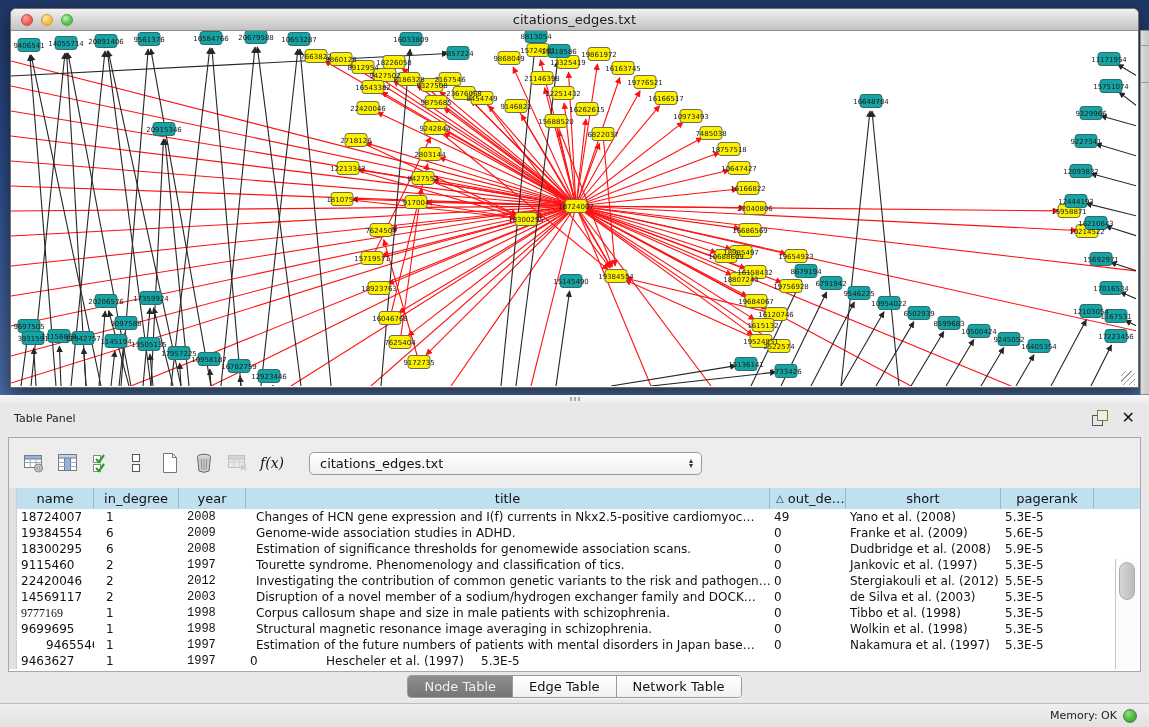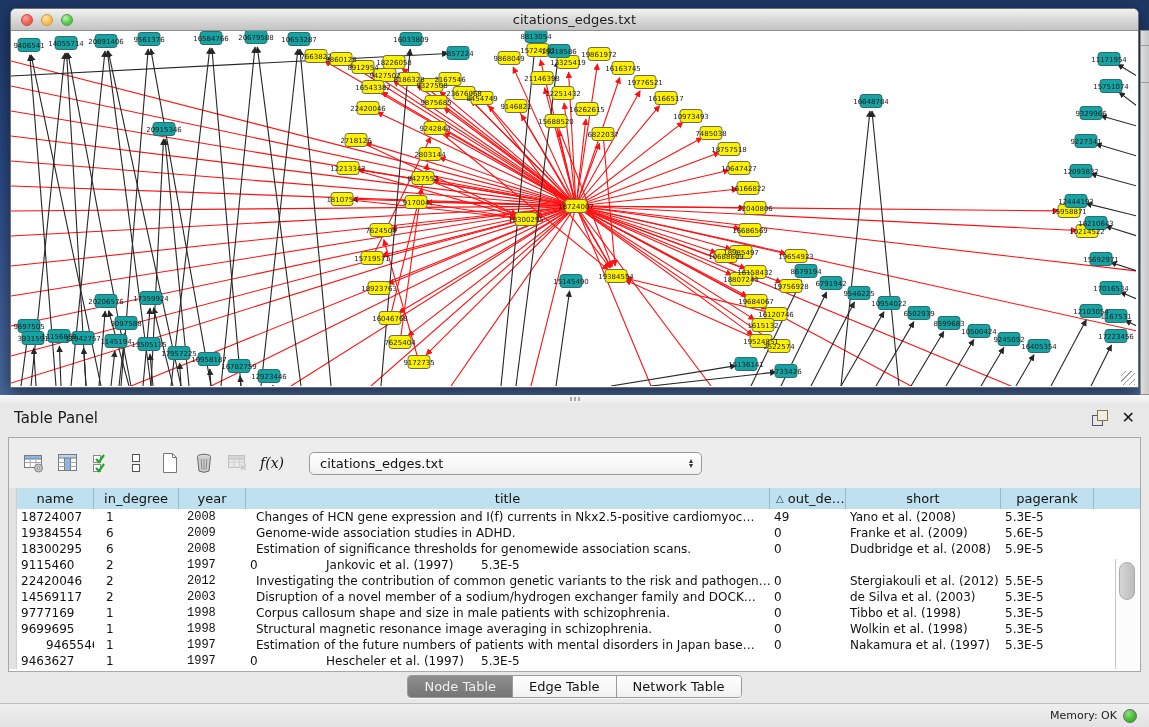--- a/index.html
+++ b/index.html
@@ -26,21 +26,21 @@
   .right-strip{position:absolute;left:1140px;top:30px;width:9px;height:365px;
     background:linear-gradient(90deg,#DCDCDC,#C9C9C9);border:1px solid #8E8E8E;border-right:none;box-sizing:border-box;}
   .right-strip i{display:block;height:1px;background:#9a9a9a;margin-top:14px;}
 
   
   .bottom{position:absolute;left:0;top:395px;width:1149px;height:332px;background:#E8E8E8;}
   .splitter{height:8px;background:linear-gradient(180deg,#F7F7F7,#ECECEC);position:relative;}
   .splitter-handle{position:absolute;left:50%;top:2px;width:10px;height:4px;margin-left:-5px;
     background:repeating-linear-gradient(90deg,#aaa 0 2px,transparent 2px 4px);}
   .panel-titlebar{height:30px;display:flex;align-items:center;padding:0 14px;}
-  .panel-title{font-size:15px;color:#1d1d1d;flex:1;}
+  .panel-title{font-size:11px;color:#1d1d1d;flex:1;}
   .ptb-icons{display:flex;align-items:center;gap:14px;}
   .float-ic{position:relative;width:16px;height:16px;}
   .float-ic .b{position:absolute;left:0;bottom:0;width:9px;height:9px;border:1.5px solid #556;background:transparent;}
   .float-ic .a{position:absolute;right:0;top:0;width:9px;height:9px;border:1.5px solid #8A7A30;background:#EDEDED;}
   .close-x{font-size:16px;font-weight:bold;color:#111;line-height:16px;cursor:default;}
 
   .panel-body{position:absolute;left:8px;top:42px;width:1133px;height:235px;
     border:1px solid #A8A8A8;background:#EDEDED;box-sizing:border-box;}
   .toolbar{height:50px;display:flex;align-items:center;padding-left:10px;}
   .tbtn{width:30px;height:30px;display:flex;align-items:center;justify-content:center;margin-right:4px;}
@@ -645,20 +645,21 @@
             <div class="td c3" style="width: 524px;">Estimation of significance thresholds for genomewide association scans.</div>
             <div class="td c4" style="width: 76px;">0</div>
             <div class="td c5" style="width: 155px;">Dudbridge et al. (2008)</div>
             <div class="td c6" style="width: 93px;">5.9E-5</div>
           </div>
           <div class="tr">
             <div class="gutter" style="height: 16px;"></div>
             <div class="td c0" style="width: 77px;">9115460</div>
             <div class="td c1" style="width: 85px;">2</div>
             <div class="td c2" style="width: 67px;">1997</div>
+            <div class="td c3" style="width: 524px;">Tourette syndrome. Phenomenology and classification of tics.</div>
             <div class="td c4" style="width: 76px;">0</div>
             <div class="td c5" style="width: 155px;">Jankovic et al. (1997)</div>
             <div class="td c6" style="width: 93px;">5.3E-5</div>
           </div>
           <div class="tr">
             <div class="gutter" style="height: 16px;"></div>
             <div class="td c0" style="width: 77px;">22420046</div>
             <div class="td c1" style="width: 85px;">2</div>
             <div class="td c2" style="width: 67px;">2012</div>
             <div class="td c3" style="width: 524px;">Investigating the contribution of common genetic variants to the risk and pathogen…</div>
@@ -671,21 +672,21 @@
             <div class="td c0" style="width: 77px;">14569117</div>
             <div class="td c1" style="width: 85px;">2</div>
             <div class="td c2" style="width: 67px;">2003</div>
             <div class="td c3" style="width: 524px;">Disruption of a novel member of a sodium/hydrogen exchanger family and DOCK…</div>
             <div class="td c4" style="width: 76px;">0</div>
             <div class="td c5" style="width: 155px;">de Silva et al. (2003)</div>
             <div class="td c6" style="width: 93px;">5.3E-5</div>
           </div>
           <div class="tr">
             <div class="gutter" style="height: 16px;"></div>
-            <div class="td c0" style="width: 77px;">9777169</div>
+            <div class="td c0" style="width: 77px; font-family: Liberation Serif, serif;">9777169</div>
             <div class="td c1" style="width: 85px;">1</div>
             <div class="td c2" style="width: 67px;">1998</div>
             <div class="td c3" style="width: 524px;">Corpus callosum shape and size in male patients with schizophrenia.</div>
             <div class="td c4" style="width: 76px;">0</div>
             <div class="td c5" style="width: 155px;">Tibbo et al. (1998)</div>
             <div class="td c6" style="width: 93px;">5.3E-5</div>
           </div>
           <div class="tr">
             <div class="gutter" style="height: 16px;"></div>
             <div class="td c0" style="width: 77px;">9699695</div>

